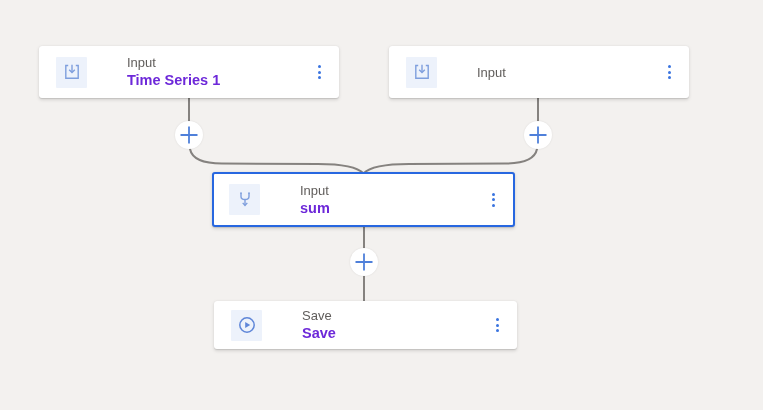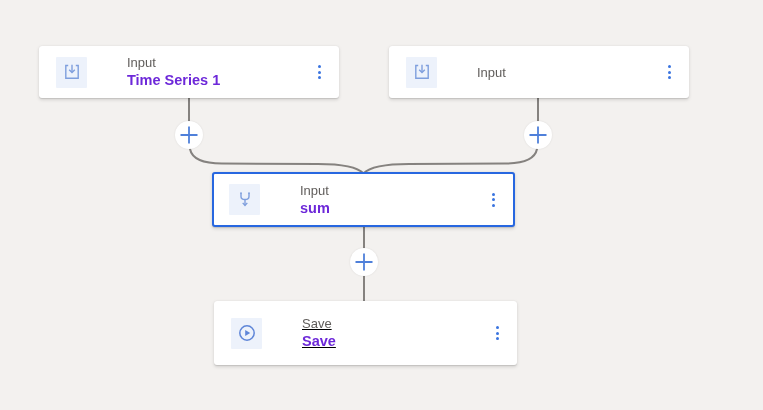--- a/index.html
+++ b/index.html
@@ -37,21 +37,21 @@
     align-items: center;
     cursor: pointer;
     gap: 8px;
   }
   .node.selected {
     border: 2px solid #2767e0;
   }
   .n0 { left: 39px;  top: 46px; }
   .n1 { left: 389px; top: 46px; }
   .n2 { left: 212px; top: 172px; width: 303px; height: 55px; }
-  .n3 { left: 214px; top: 301px; width: 303px; height: 64px; text-decoration: underline; }
+  .n3 { left: 214px; top: 301px; width: 303px; height: 48px; }
   .icon-tile {
     width: 31px; height: 31px;
     margin-left: 17px;
     background: #edf2fb;
     border-radius: 1px;
     flex: none;
     display: flex;
     align-items: center;
     justify-content: center;
   }

